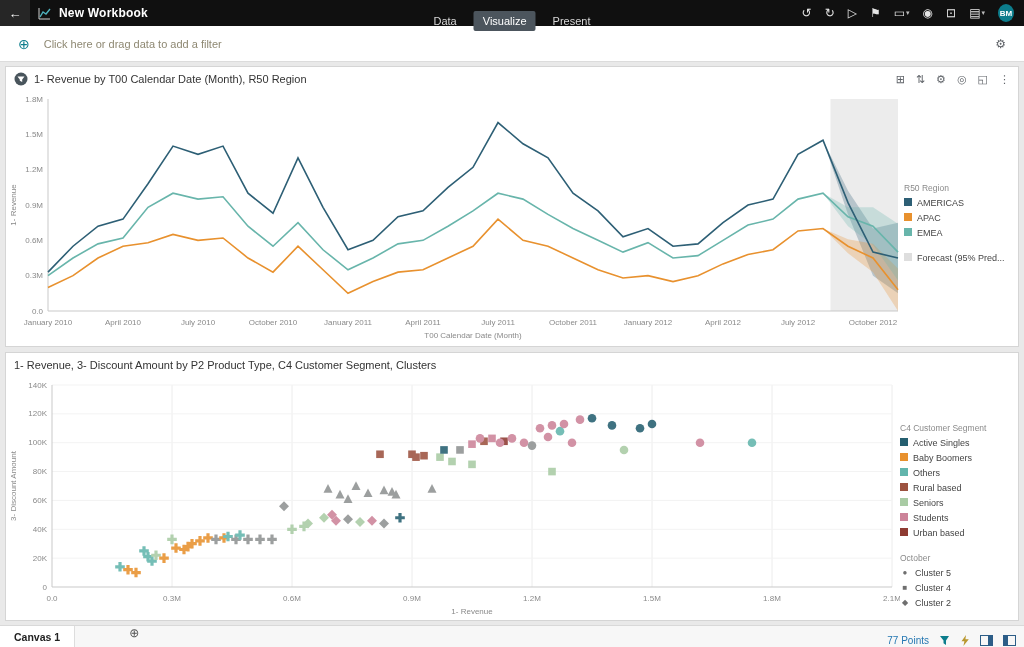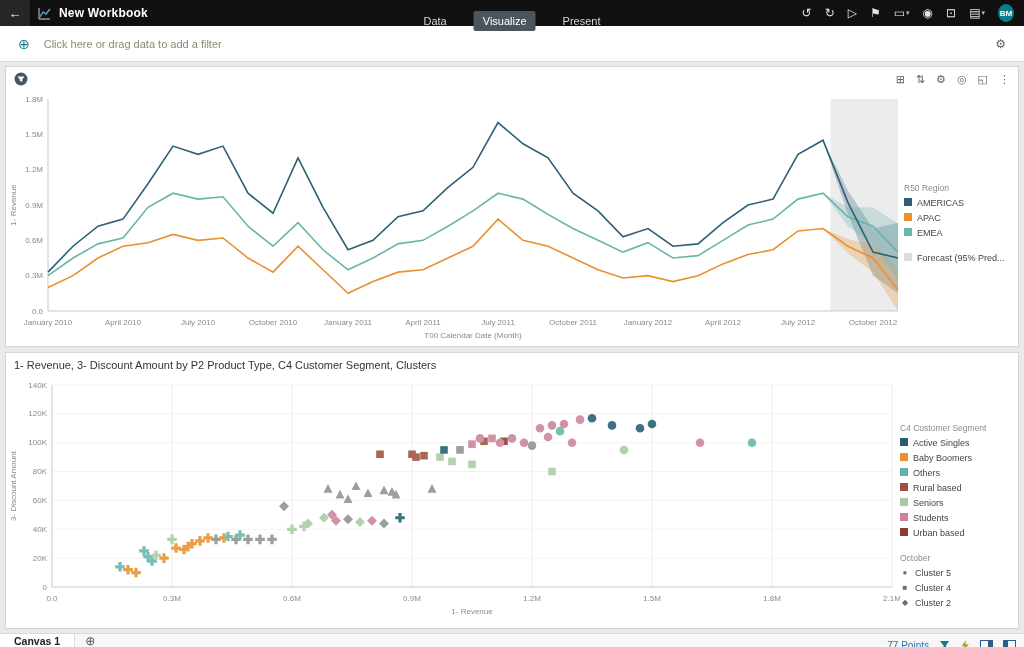--- a/index.html
+++ b/index.html
@@ -18,21 +18,21 @@
   }
   .h-left { display:flex; align-items:center; gap:8px; }
   .back-btn {
     width:30px; height:26px; background:#262626; border:none; color:#fff;
     font-size:13px; cursor:pointer; display:flex; align-items:center; justify-content:center;
   }
   .wb-icon { display:flex; align-items:center; }
   .wb-title { font-size:12px; font-weight:bold; letter-spacing:.2px; }
   .h-tabs {
     position:absolute; left:50%; top:0; transform:translateX(-50%);
-    height:42px; display:flex; align-items:center; gap:18px;
+    height:42px; display:flex; align-items:center; gap:8px;
   }
   .h-tab {
     background:transparent; border:none; color:#d8d8d8; font-size:11px;
     padding:4px 9px; cursor:pointer; border-radius:2px; font-family:inherit;
   }
   .h-tab.active { background:#4c555d; color:#fff; }
   .h-right { margin-left:auto; display:flex; align-items:center; gap:13px; padding-right:10px; }
   .hic {
     background:none; border:none; color:#e6e6e6; font-size:12px; cursor:pointer;
     padding:0; display:flex; align-items:center; gap:1px; font-family:inherit;
@@ -73,22 +73,22 @@
   .legend.line-lg { width:110px; padding-top:92px; }
   .legend.scatter-lg { width:114px; padding-top:46px; }
   .lg-title { font-size:8.5px; color:#8a8a8a; margin-bottom:5px; }
   .lg-item { display:flex; gap:5px; font-size:9px; color:#444; margin-bottom:5px; cursor:pointer; }
   .lg-swatch { width:8px; height:8px; flex:none; }
   .lg-glyph { width:10px; font-size:8px; color:#6f6f6f; text-align:center; flex:none; }
   .lg-gap { height:10px; }
 
   
   footer {
-    height:14px; flex:none; background:#f7f7f7; border-top:1px solid #d9d9d9;
-    display:flex; align-items:center;
+    height:22px; flex:none; background:#f7f7f7; border-top:1px solid #d9d9d9;
+    display:flex; align-items:flex-start;gap:44px;
   }
   .canvas-tab {
     height:100%; background:#fff; border-right:1px solid #ddd; padding:0 14px;
     display:flex; align-items:center; font-size:10.5px; font-weight:bold; color:#222; cursor:pointer;
   }
   .add-canvas { background:none; border:none; color:#555; font-size:12px; padding:0 10px; cursor:pointer; }
   .f-right { margin-left:auto; display:flex; align-items:center; gap:10px; padding-right:8px;margin-top:9px; }
   .points-label { color:#2477b2; font-size:10px; }
   .fic { display:block; cursor:pointer; }
 </style>
@@ -156,20 +156,21 @@
   <main>
 
     <section class="panel p1">
       <div class="panel-title-row">
         <span>
           <svg width="14" height="14" viewBox="0 0 14 14">
               <circle cx="7" cy="7" r="6.5" fill="#49555c"></circle>
               <path d="M3.5,4.5 H10.5 L8.2,7.5 V10 L5.8,8.8 V7.5 Z" fill="#fff"></path>
             </svg>
         </span>
+        <span>1- Revenue by T00 Calendar Date (Month), R50 Region</span>
         <span class="panel-icons">
           <button>⊞</button>
           <button>⇅</button>
           <button>⚙</button>
           <button>◎</button>
           <button>◱</button>
           <button>⋮</button>
         </span>
       </div>
       <div class="panel-body">

